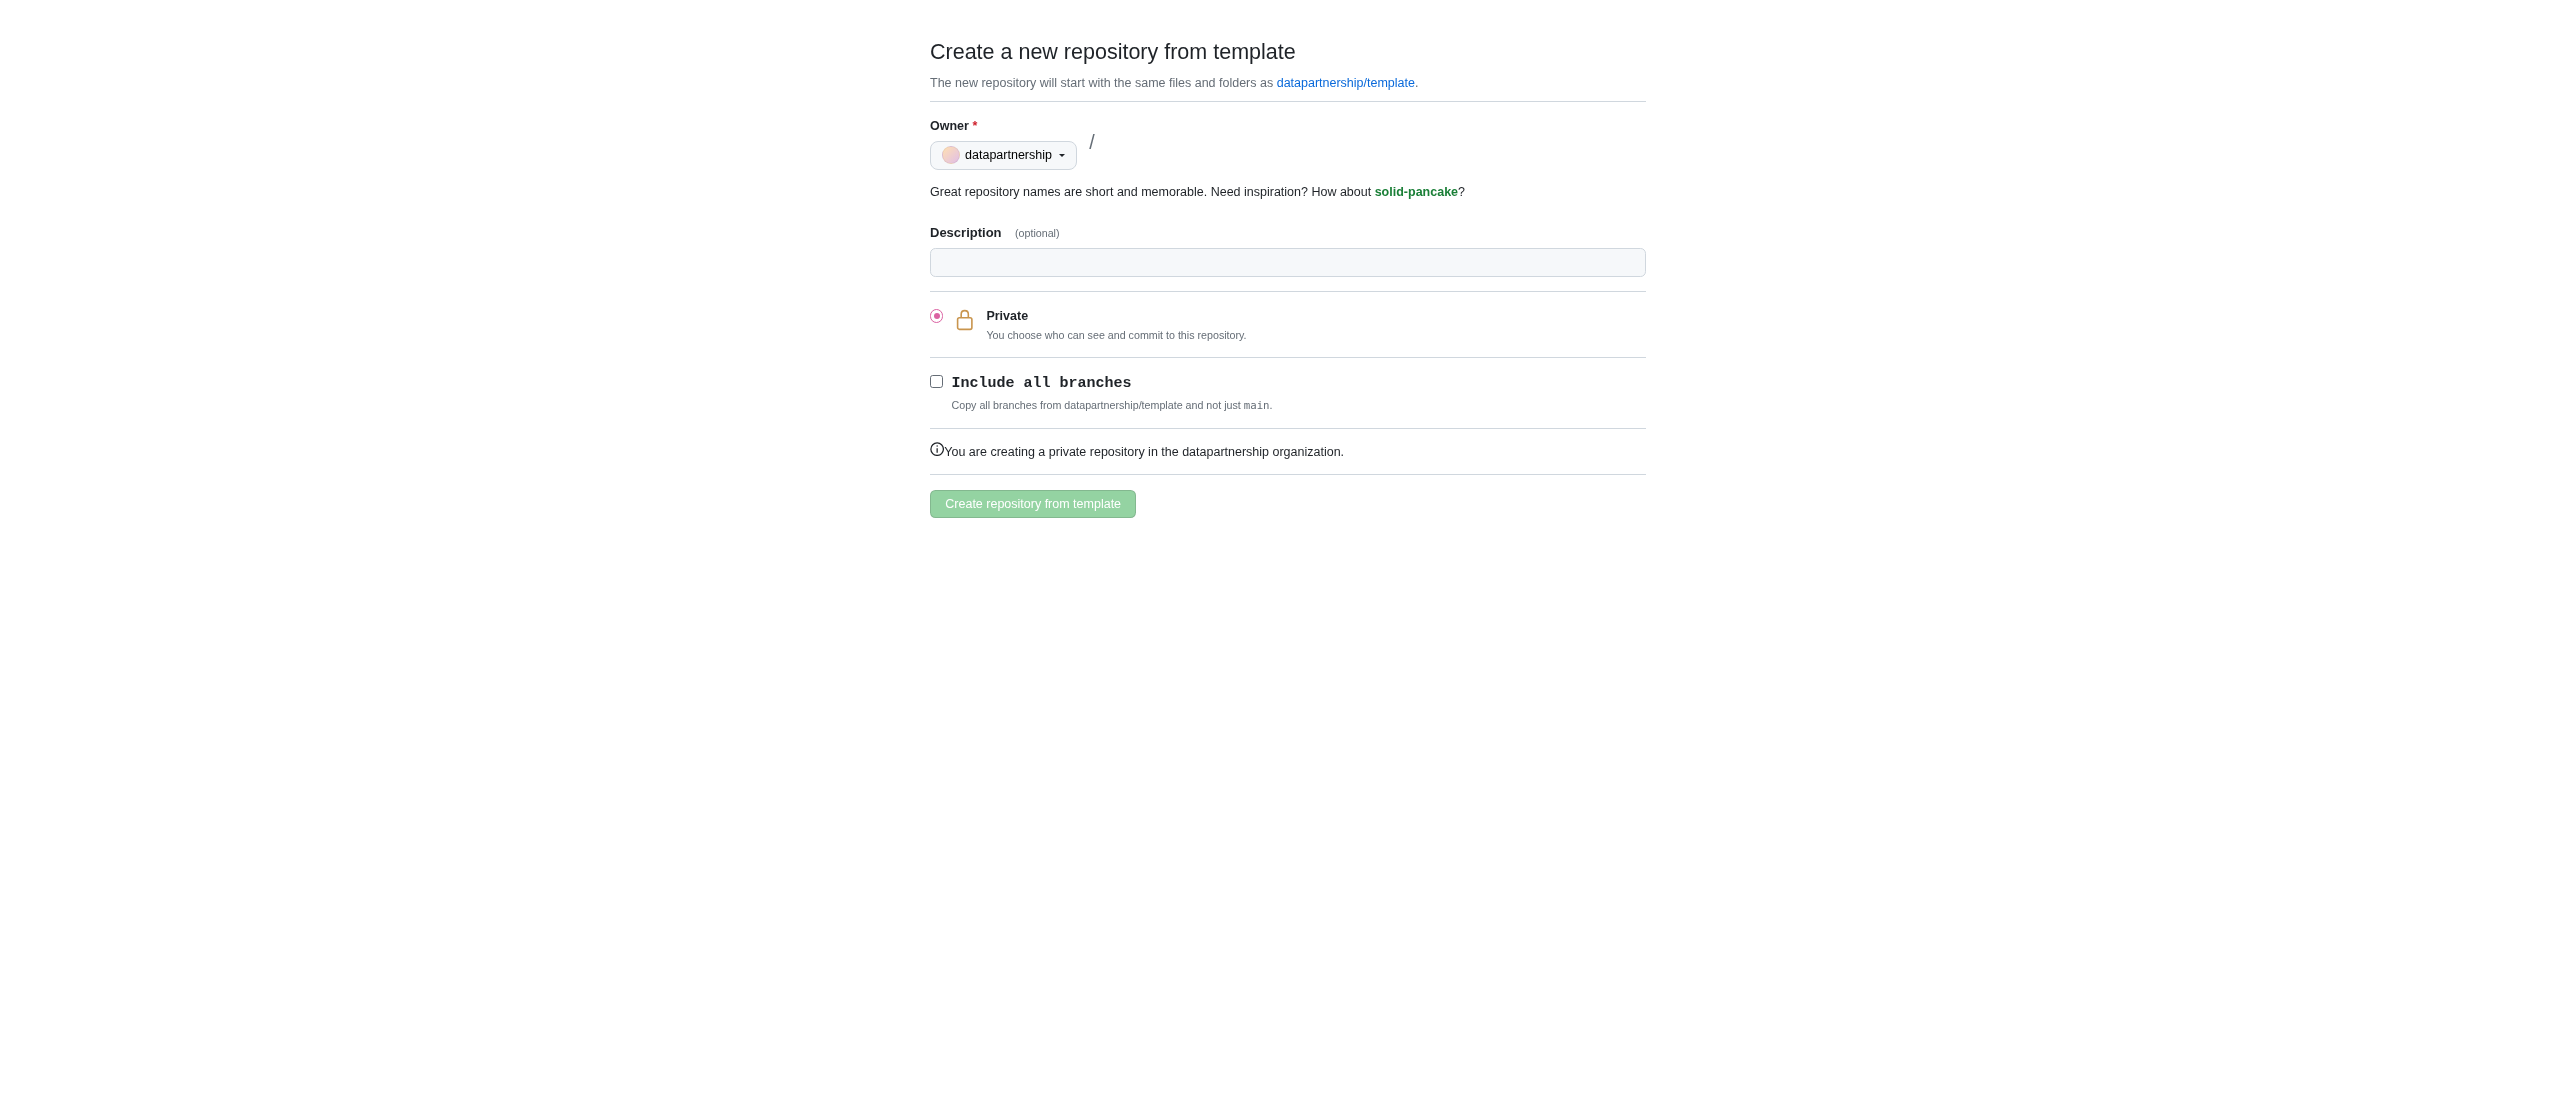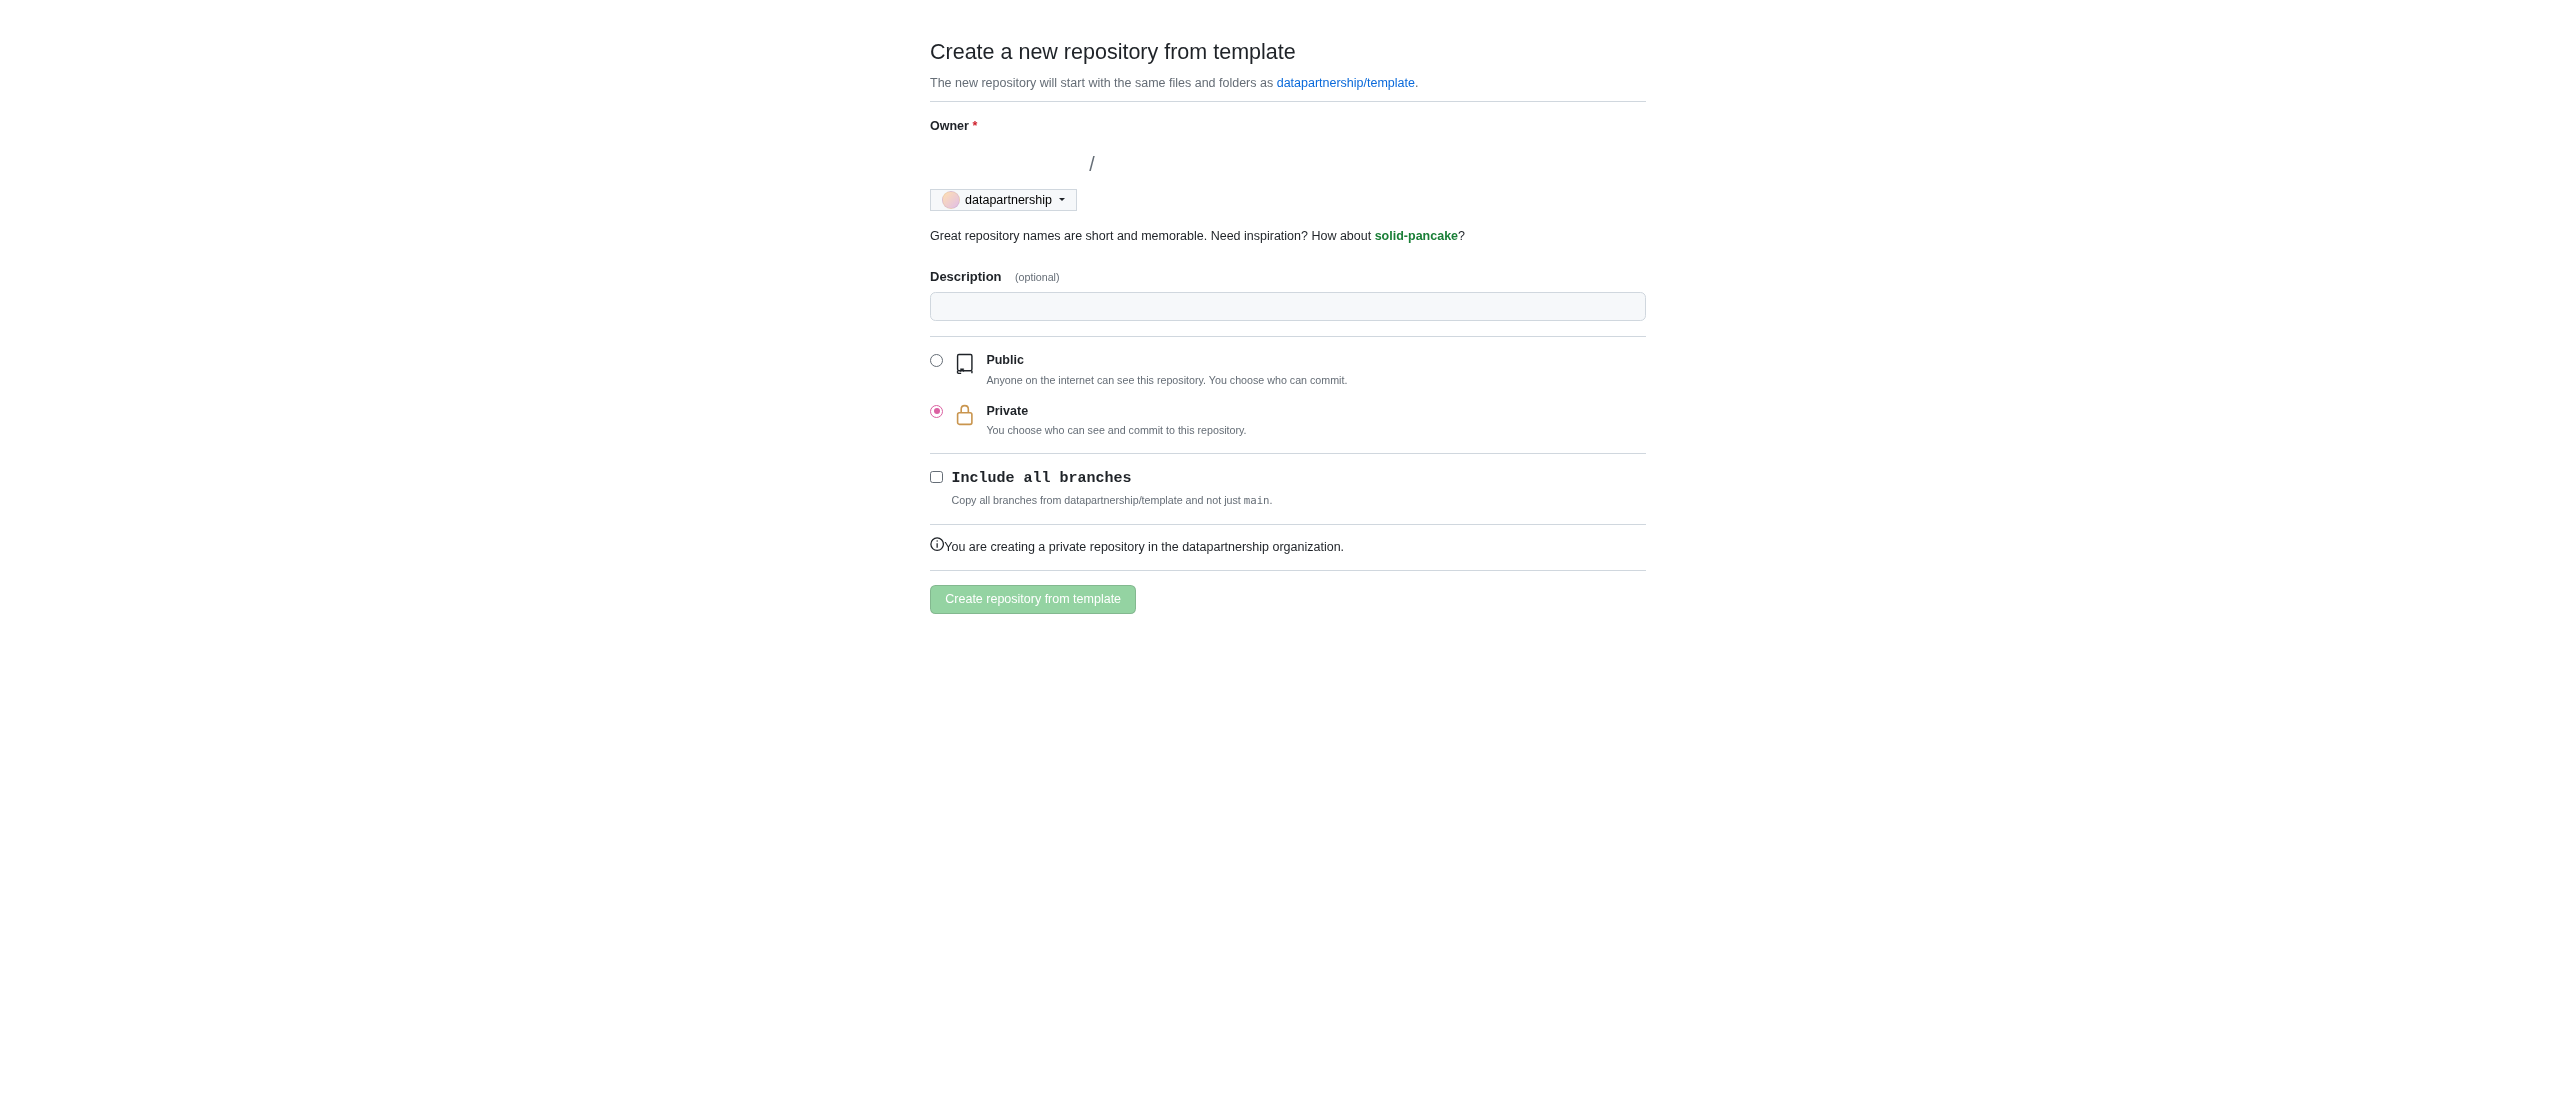--- a/index.html
+++ b/index.html
@@ -48,25 +48,24 @@
     margin-bottom: 5.4px;
   }
   .req { color: #cf222e; }
   .owner-select {
     display: inline-flex;
     align-items: center;
     gap: 5.4px;
     padding: 4.5px 10.7px;
     background: #f6f8fa;
     border: 0.9px solid #d0d7de;
-    border-radius: 0;
-    font-size: 12.5px;
-    cursor: pointer;
-    height: 22px;
-    margin-top: 48px;
+    border-radius: 8px;
+    font-size: 12.5px;
+    cursor: pointer;
+    height: 29px;
   }
   .owner-avatar {
     width: 18px; height: 18px;
     border-radius: 50%;
     background: linear-gradient(135deg, #ffe0b2, #e1bee7);
     display: inline-block;
     border: 0.9px solid rgba(0,0,0,.06);
   }
   .caret {
     display: inline-block;
@@ -240,34 +239,20 @@
       <span class="desc-label">Description</span>
       <span class="optional">(optional)</span>
     </label>
     <input type="text" class="desc-input" value="" style="">
   </div>
 
   <hr class="divider">
 
   <div class="visibility-section">
     <div class="vis-option">
-      <div class="radio-pub"></div>
-      <div class="vis-icon">
-        <svg width="21.5" height="25" viewBox="0 0 24 24" fill="none" stroke="#1f2328" stroke-width="1.6">
-          <rect x="4" y="2" width="16" height="18" rx="1.5"></rect>
-          <path d="M4 20 L4 23 M20 20 L20 23 M4 23 L8 23"></path>
-          <path d="M8 23 L8 27 L10 25 L12 27 L12 23" fill="#1f2328" stroke-width="0.5" transform="translate(0,-3) scale(0.9)"></path>
-        </svg>
-      </div>
-      <div class="vis-text">
-        <div class="vis-title">Public</div>
-        <div class="vis-desc">Anyone on the internet can see this repository. You choose who can commit.</div>
-      </div>
-    </div>
-    <div class="vis-option">
       <div class="radio-priv"></div>
       <div class="vis-icon">
         <svg width="21.5" height="25" viewBox="0 0 24 28" fill="none" stroke="#c9954e" stroke-width="1.8">
           <rect x="4" y="12" width="16" height="13" rx="2"></rect>
           <path d="M8 12 L8 8 Q8 4 12 4 Q16 4 16 8 L16 12"></path>
         </svg>
       </div>
       <div class="vis-text">
         <div class="vis-title">Private</div>
         <div class="vis-desc">You choose who can see and commit to this repository.</div>

